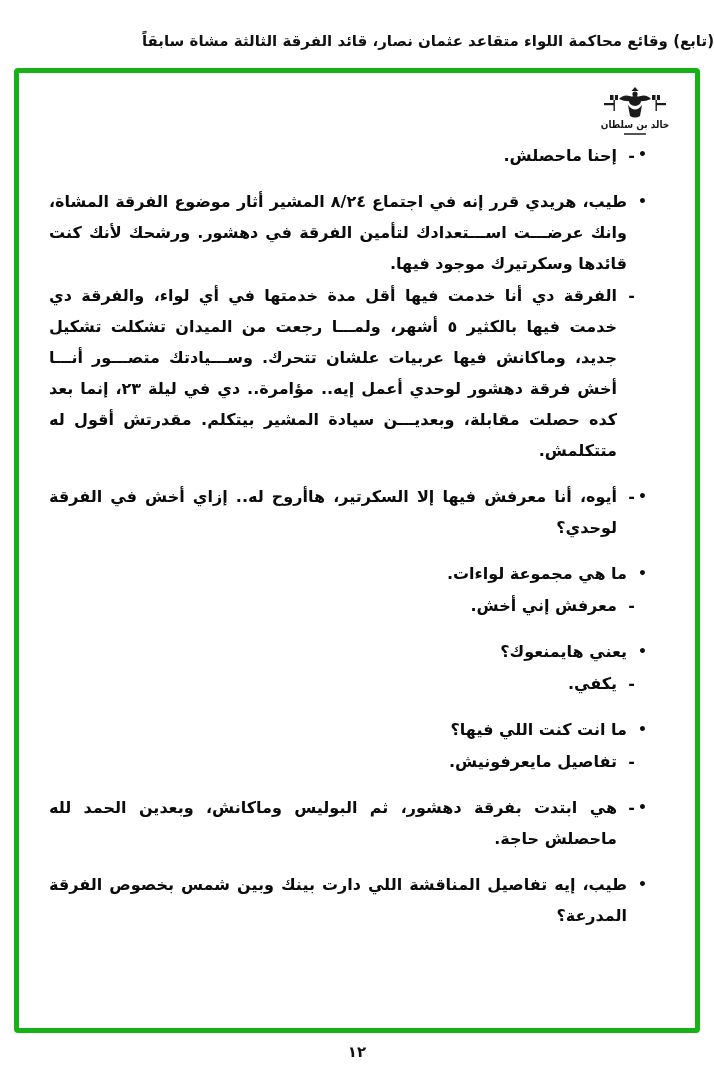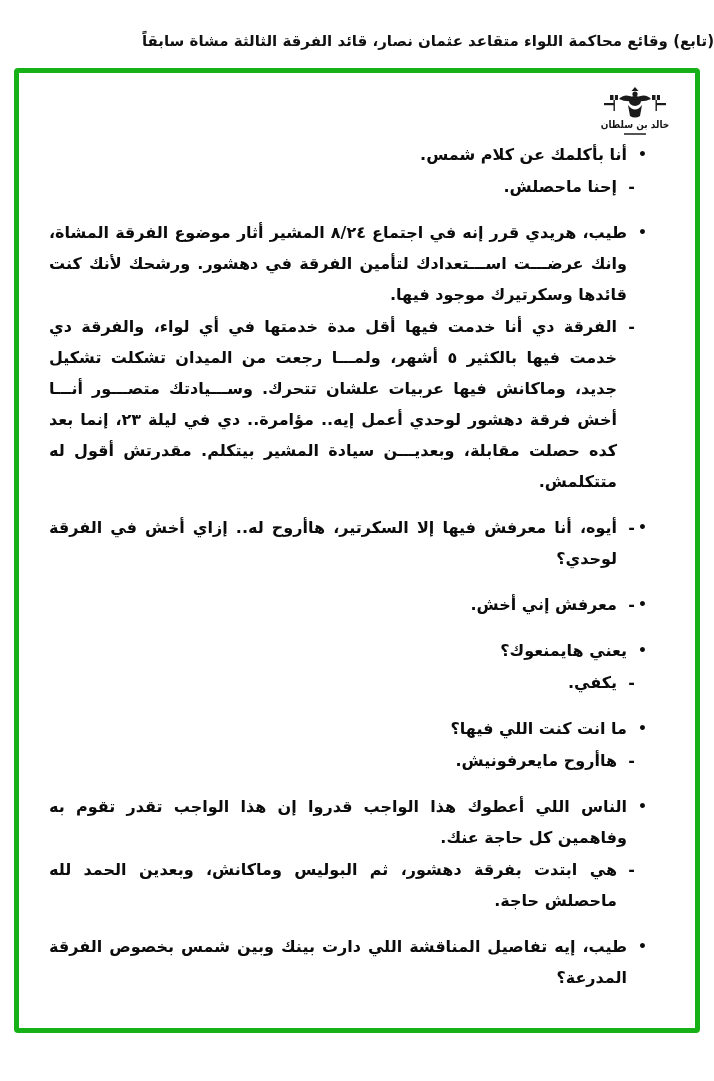--- a/index.html
+++ b/index.html
@@ -88,62 +88,63 @@
           <rect x="2" y="16" width="10" height="2.2"></rect>
           <rect x="54" y="16" width="10" height="2.2"></rect>
         </g>
       </svg>
       <div class="stamp-name">خالد بن سلطان</div>
       <div class="stamp-rule"></div>
     </div>
 
     <div class="dialogue">
         <div class="item bullet">
-    <span class="marker">•</span><span class="text">أنا بأكلمك عن كلام شمس.</span>
+    <span class="marker">•</span>
   </div>
         <div class="item dash">
     <span class="marker">-</span><span class="text">إحنا ماحصلش.</span>
   </div>
         <div class="item bullet">
     <span class="marker">•</span><span class="text">طيب، هريدي قرر إنه في اجتماع ٨/٢٤ المشير أثار موضوع الفرقة المشاة، وانك عرضـــت اســـتعدادك لتأمين الفرقة في دهشور. ورشحك لأنك كنت قائدها وسكرتيرك موجود فيها.</span>
   </div>
         <div class="item dash">
     <span class="marker">-</span><span class="text">الفرقة دي أنا خدمت فيها أقل مدة خدمتها في أي لواء، والفرقة دي خدمت فيها بالكثير ٥ أشهر، ولمـــا رجعت من الميدان تشكلت تشكيل جديد، وماكانش فيها عربيات علشان تتحرك. وســـيادتك متصـــور أنـــا أخش فرقة دهشور لوحدي أعمل إيه.. مؤامرة.. دي في ليلة ٢٣، إنما بعد كده حصلت مقابلة، وبعديـــن سيادة المشير بيتكلم. مقدرتش أقول له متتكلمش.</span>
   </div>
         <div class="item bullet">
     <span class="marker">•</span>
   </div>
         <div class="item dash">
     <span class="marker">-</span><span class="text">أيوه، أنا معرفش فيها إلا السكرتير، هاأروح له.. إزاي أخش في الفرقة لوحدي؟</span>
   </div>
         <div class="item bullet">
-    <span class="marker">•</span>
+    <span class="marker">•</span><span class="text">ما هي مجموعة لواءات.</span>
   </div>
         <div class="item dash">
     <span class="marker">-</span><span class="text">معرفش إني أخش.</span>
   </div>
         <div class="item bullet">
     <span class="marker">•</span><span class="text">يعني هايمنعوك؟</span>
   </div>
         <div class="item dash">
     <span class="marker">-</span><span class="text">يكفي.</span>
   </div>
         <div class="item bullet">
     <span class="marker">•</span><span class="text">ما انت كنت اللي فيها؟</span>
   </div>
         <div class="item dash">
-    <span class="marker">-</span><span class="text">هاأروح مايعرفونيش.</span>
+    <span class="marker">-</span><span class="text">تفاصيل مايعرفونيش.</span>
   </div>
         <div class="item bullet">
-    <span class="marker">•</span><span class="text">الناس اللي أعطوك هذا الواجب قدروا إن هذا الواجب تقدر تقوم به وفاهمين كل حاجة عنك.</span>
+    <span class="marker">•</span>
   </div>
         <div class="item dash">
     <span class="marker">-</span><span class="text">هي ابتدت بفرقة دهشور، ثم البوليس وماكانش، وبعدين الحمد لله ماحصلش حاجة.</span>
   </div>
         <div class="item bullet">
     <span class="marker">•</span><span class="text">طيب، إيه تفاصيل المناقشة اللي دارت بينك وبين شمس بخصوص الفرقة المدرعة؟</span>
   </div>
       </div>
 
   </div>
 
+  <div class="footer">١٢</div>
 
 </div>
 
 </body></html>

